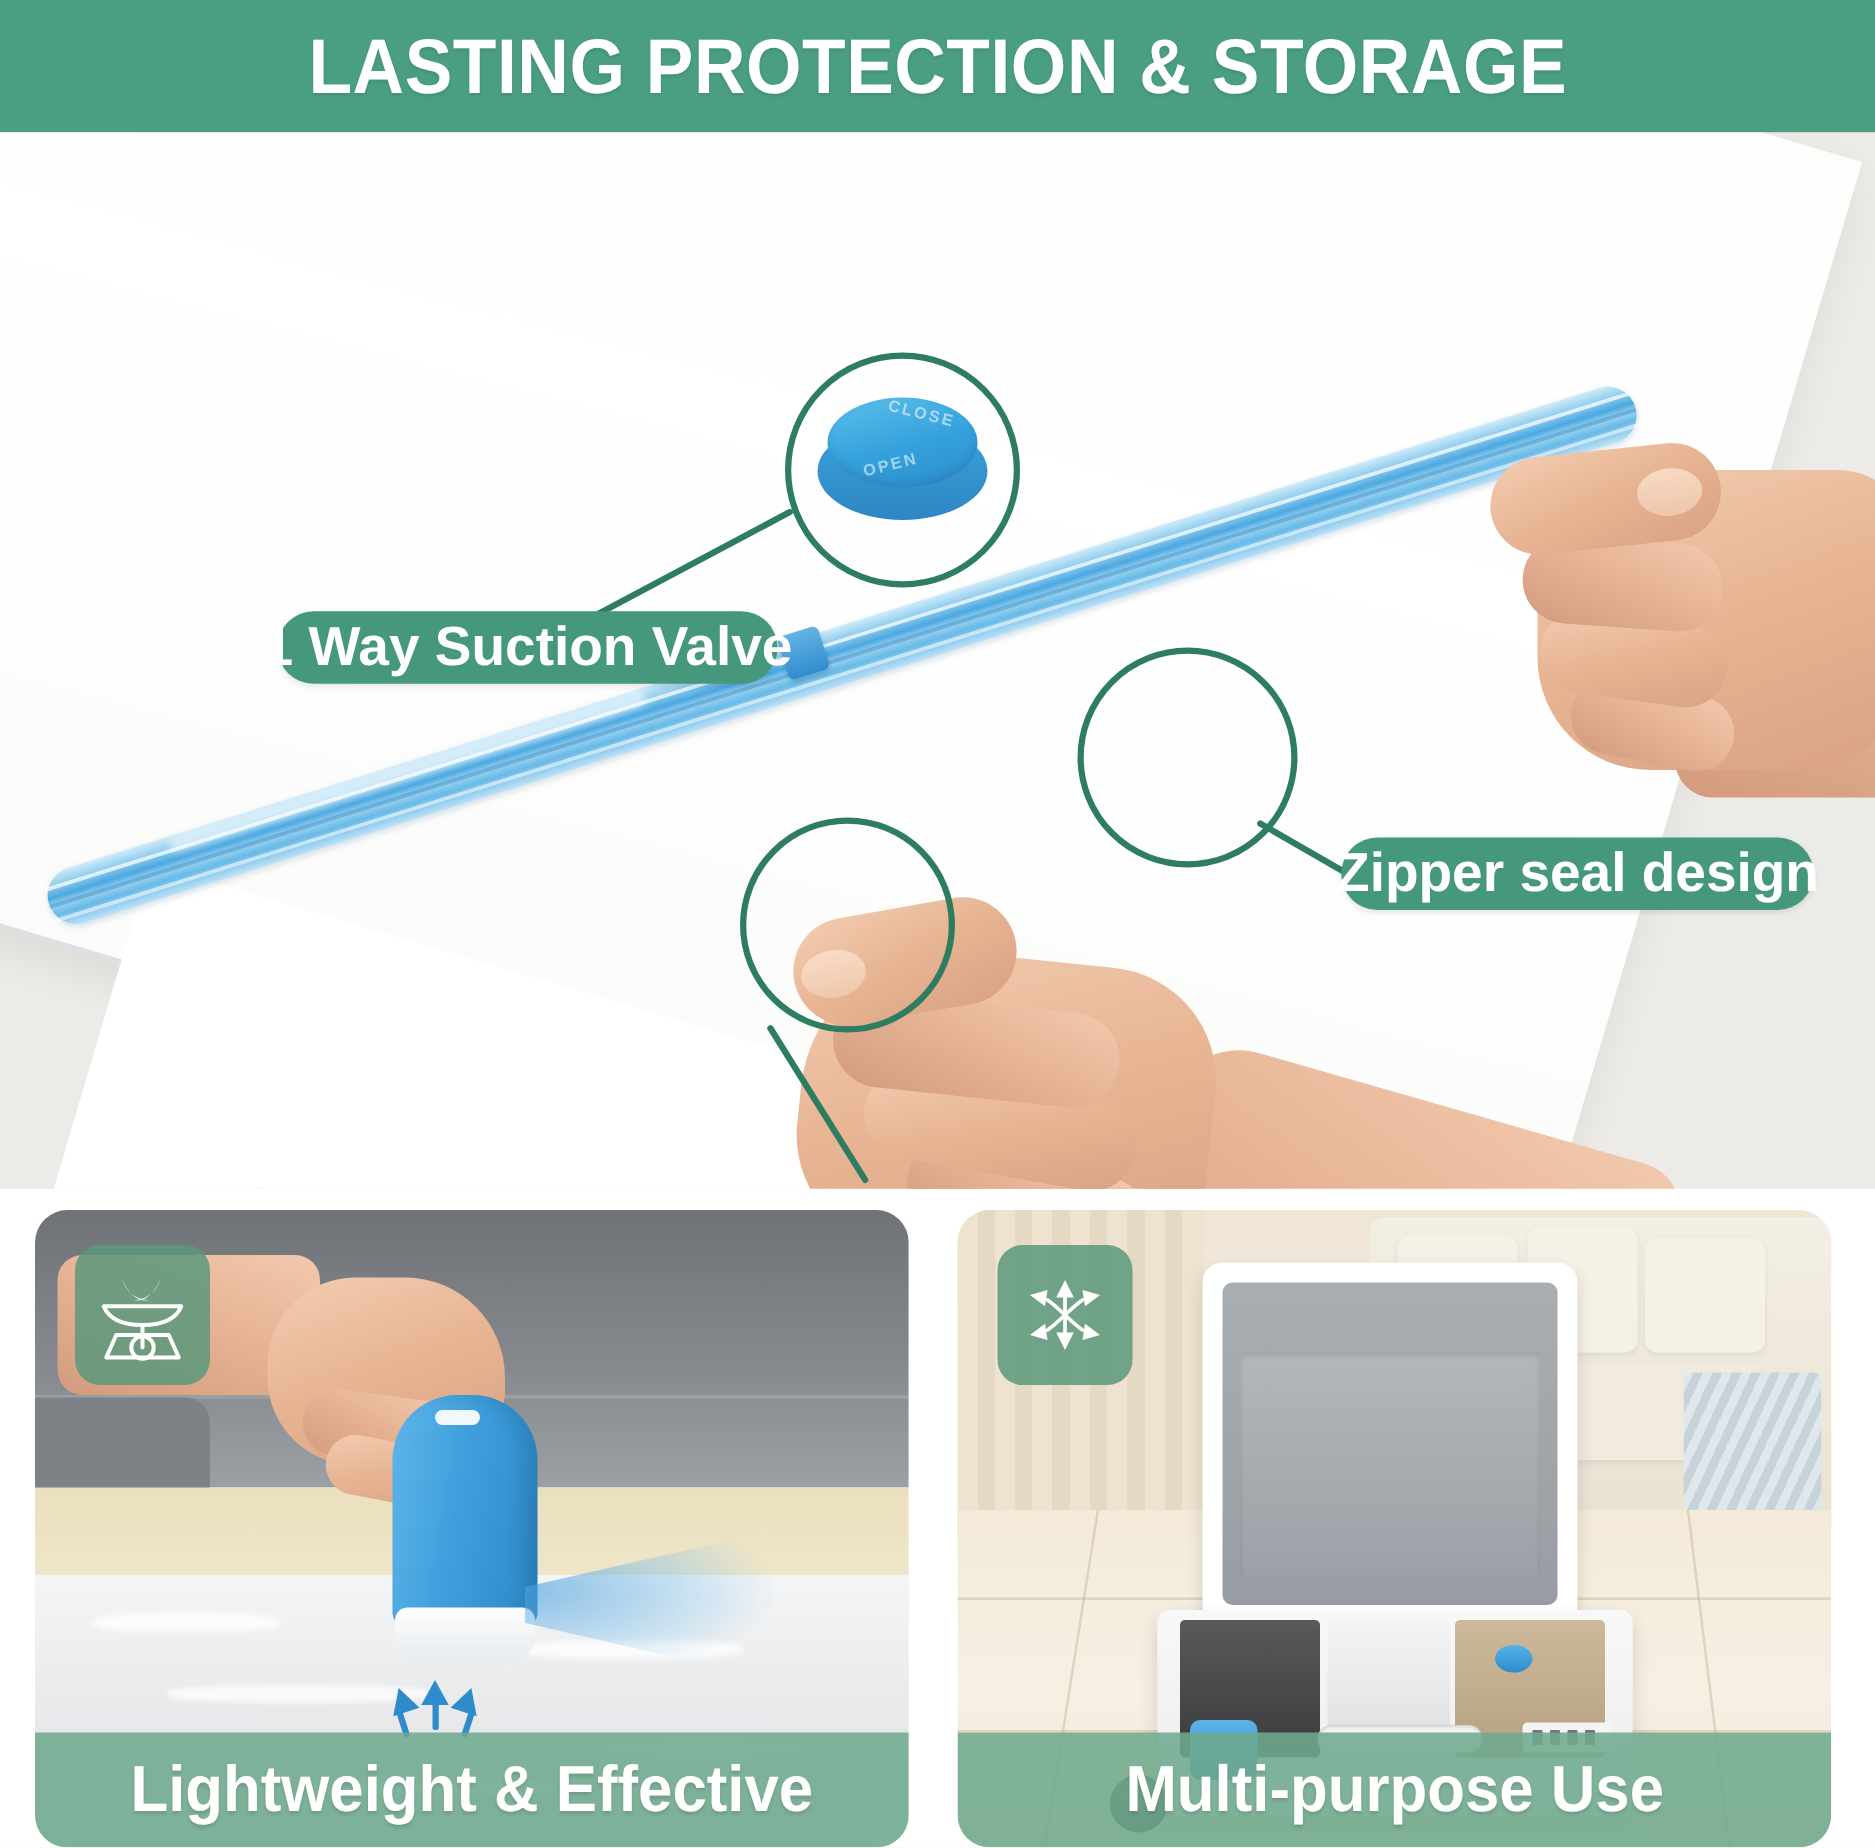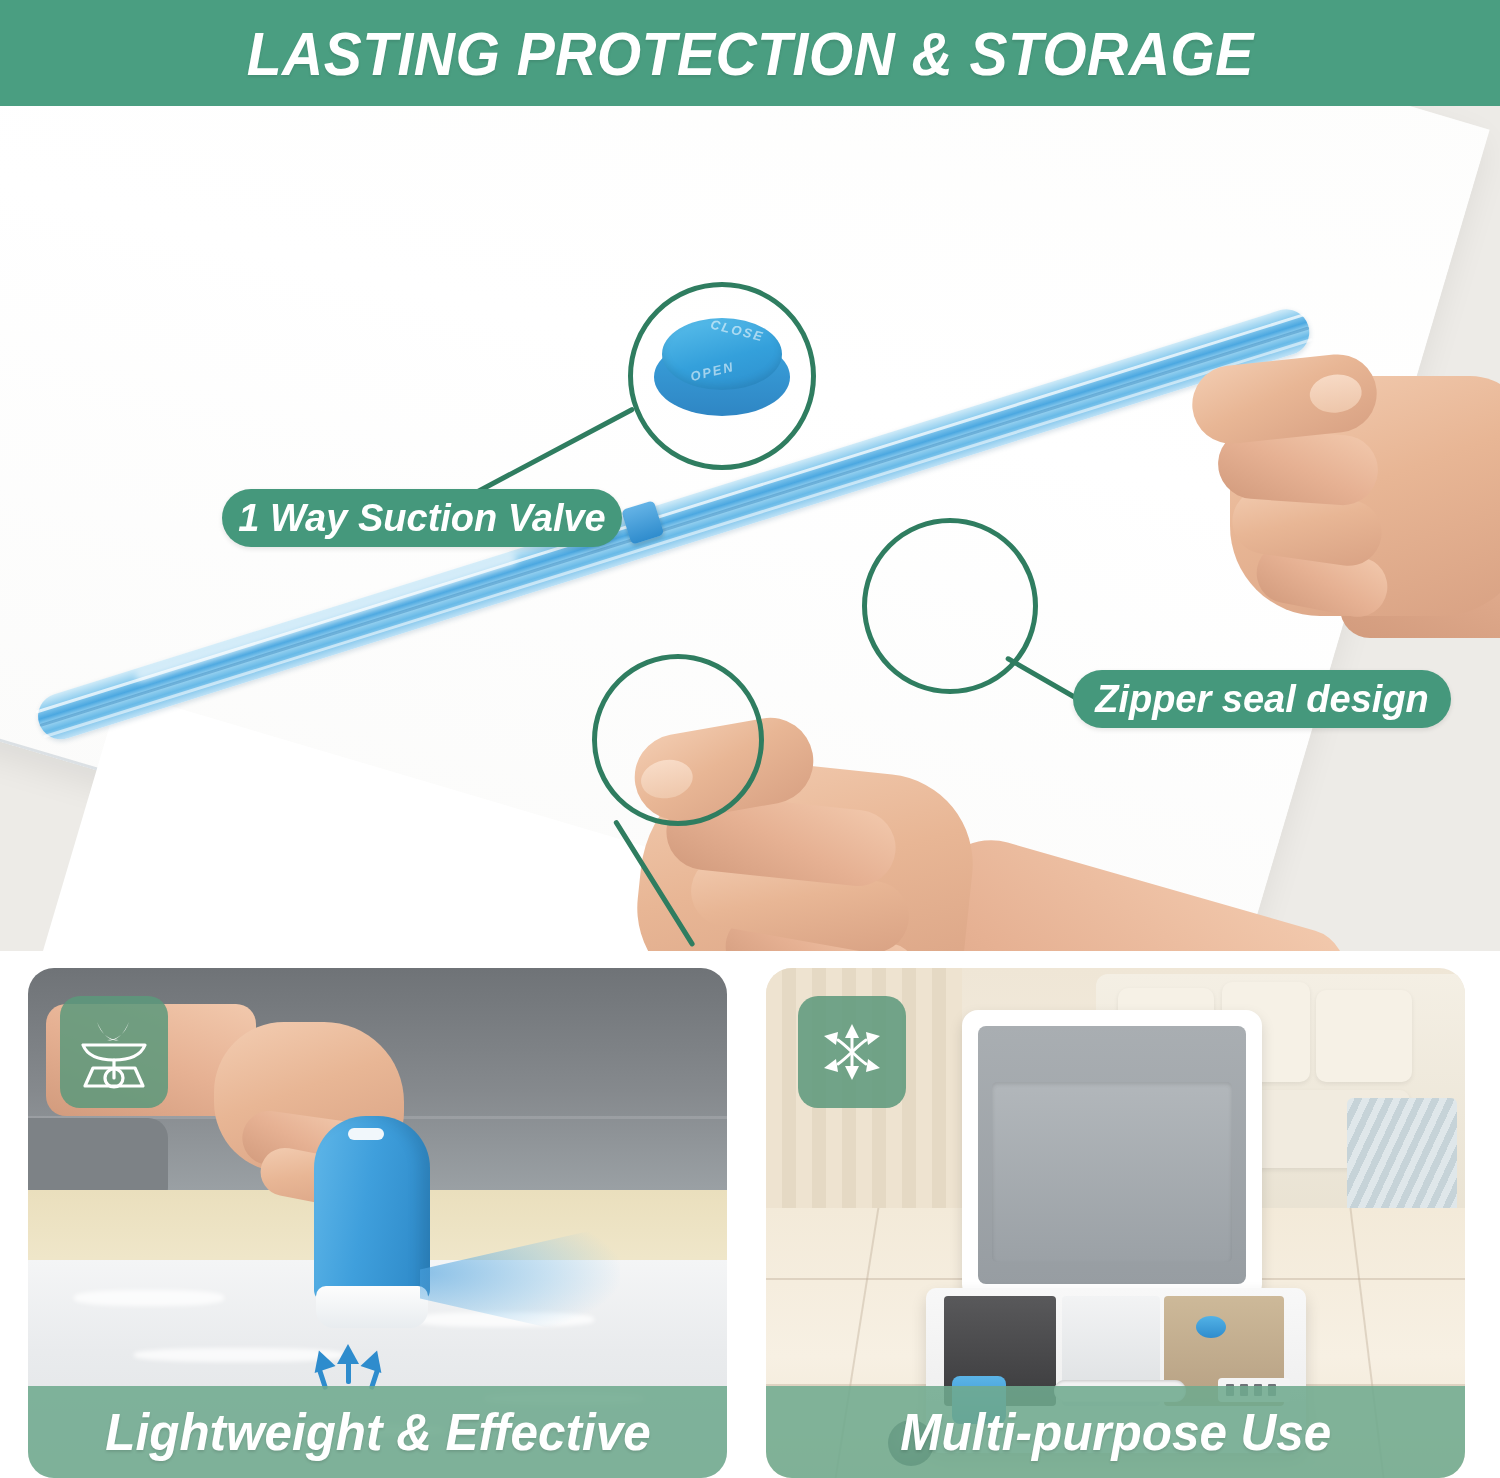--- a/index.html
+++ b/index.html
@@ -1,17 +1,17 @@
 <!DOCTYPE html>
 <html><head>
 <meta charset="utf-8">
 <style>
   html,body{margin:0;padding:0;background:#ffffff;}
   body{font-family:"Liberation Sans", sans-serif;}
-  #page{position:relative;width:1500px;height:1478px;background:#ffffff;overflow:hidden;font-style:italic;}
+  #page{position:relative;width:1500px;height:1478px;background:#ffffff;overflow:hidden;}
 
   
   .header{position:absolute;left:0;top:0;width:1500px;height:106px;background:#4a9e81;
           display:flex;align-items:center;justify-content:center;}
   .header-title{color:#ffffff;font-size:62px;font-weight:bold;letter-spacing:0.5px;
                 transform:scaleX(0.92);white-space:nowrap;
                 text-shadow:0 2px 3px rgba(0,0,0,.10);}
 
   
   .hero{position:absolute;left:0;top:106px;width:1500px;height:845px;
@@ -87,21 +87,21 @@
   .circle-call{position:absolute;border:5px solid #2f7d60;border-radius:50%;box-sizing:border-box;
                background:transparent;}
   .c-valve{left:628px;top:176px;width:188px;height:188px;}
   .c-zip{left:862px;top:412px;width:176px;height:176px;}
   .c-full{left:592px;top:548px;width:172px;height:172px;}
 
   .leader{position:absolute;background:#2f7d60;height:5px;border-radius:3px;transform-origin:0 50%;}
 
   .pill{position:absolute;background:#45987c;color:#fff;border-radius:40px;
         display:flex;align-items:center;justify-content:center;
-        font-size:38px;font-weight:bold;white-space:nowrap;
+        font-size:44px;font-weight:bold;white-space:nowrap;
         box-shadow:0 2px 5px rgba(0,0,0,.10);}
   .p-valve{left:222px;top:383px;width:400px;height:58px;}
   .p-zip{left:1073px;top:564px;width:378px;height:58px;}
 
   
   .valve{position:absolute;left:652px;top:206px;width:140px;height:108px;}
   .valve-base{position:absolute;left:2px;top:26px;width:136px;height:78px;border-radius:50%;
               background:linear-gradient(180deg,#3aa3dd,#2f86c4);}
   .valve-top{position:absolute;left:10px;top:6px;width:120px;height:72px;border-radius:50%;
              background:linear-gradient(165deg,#5cc0ec 0%,#34a0db 55%,#2d8fce 100%);

